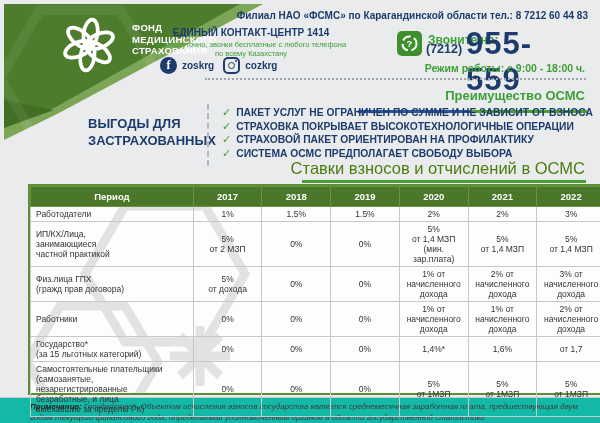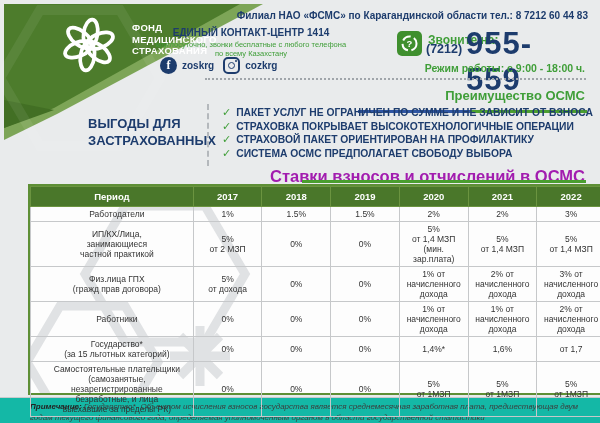--- a/index.html
+++ b/index.html
@@ -44,33 +44,33 @@
       background:linear-gradient(to right,#2e55a3 0 49%,#4a9e2f 49% 100%);}
   .side-label{position:absolute;left:88px;top:116px;color:#1d3c6d;font-weight:bold;
               font-size:13px;line-height:16.5px;}
   .vdash{position:absolute;left:207px;top:104px;height:62px;border-left:2px dashed #b4b8bc;}
   .checklist{position:absolute;left:222px;top:106px;}
   .check-item{display:flex;align-items:baseline;gap:5px;height:13.5px;
               color:#1d3c6d;font-weight:bold;font-size:10.3px;white-space:nowrap;}
   .check-mark{color:#3f9e38;font-size:11px;}
 
   
-  .table-title{position:absolute;top:167px;right:15px;color:#a21caf;font-weight:bold;font-size:16.5px;}
+  .table-title{position:absolute;top:159px;right:15px;color:#4d7c0f;font-weight:normal;font-size:16.5px;}
   .table-underline{position:absolute;top:180px;left:302px;width:284px;height:2.5px;background:#4a9e2f;}
 
   .table-wrap{position:absolute;left:28px;top:184px;width:580px;height:211px;background:#fdfdfd;
               border:2px solid #5e8f36;box-sizing:border-box;}
   .wm{position:absolute;z-index:0;}
   table.rates{position:relative;z-index:1;width:100%;height:100%;border-collapse:collapse;table-layout:fixed;}
   .rates th{background:#4a772a;color:#ffffff;font-size:9.5px;font-weight:bold;
             border:1px solid #6b9440;padding:2px;height:15px;}
   .rates td{border:1px solid #c6c8ca;font-size:8.5px;color:#333;text-align:center;
             padding:2px 2px;line-height:1.18;white-space:pre-line;vertical-align:middle;
             background:transparent;}
-  .rates td.lbl{text-align:center;padding-left:12px;white-space:pre-line;}
+  .rates td.lbl{text-align:left;padding-left:5px;white-space:pre-line;}
   .col-period{width:28.3%;}
   .col-year{width:11.95%;}
 
   
   .note{position:absolute;left:0;right:0;top:397px;bottom:0;background:#14b8a6;
         border-top:1px solid #c9cbcd;padding:4px 14px 0 30px;box-sizing:border-box;
         font-style:italic;font-size:8px;line-height:10.5px;color:#3c3c3c;}
   .note b{color:#222;}
 </style>
 </head>

